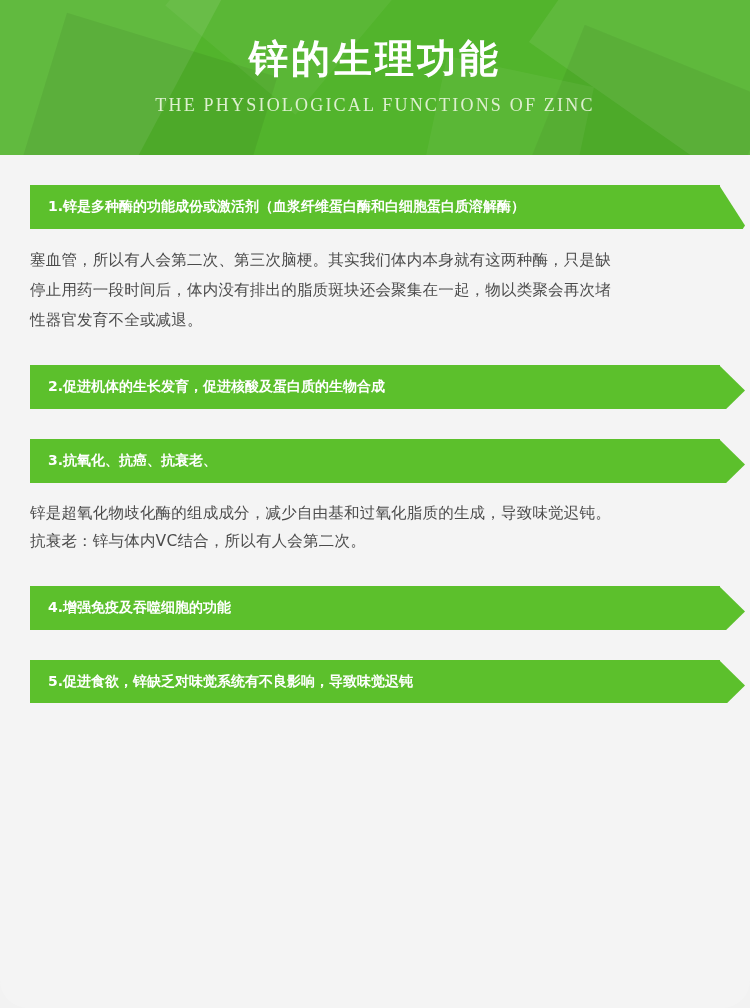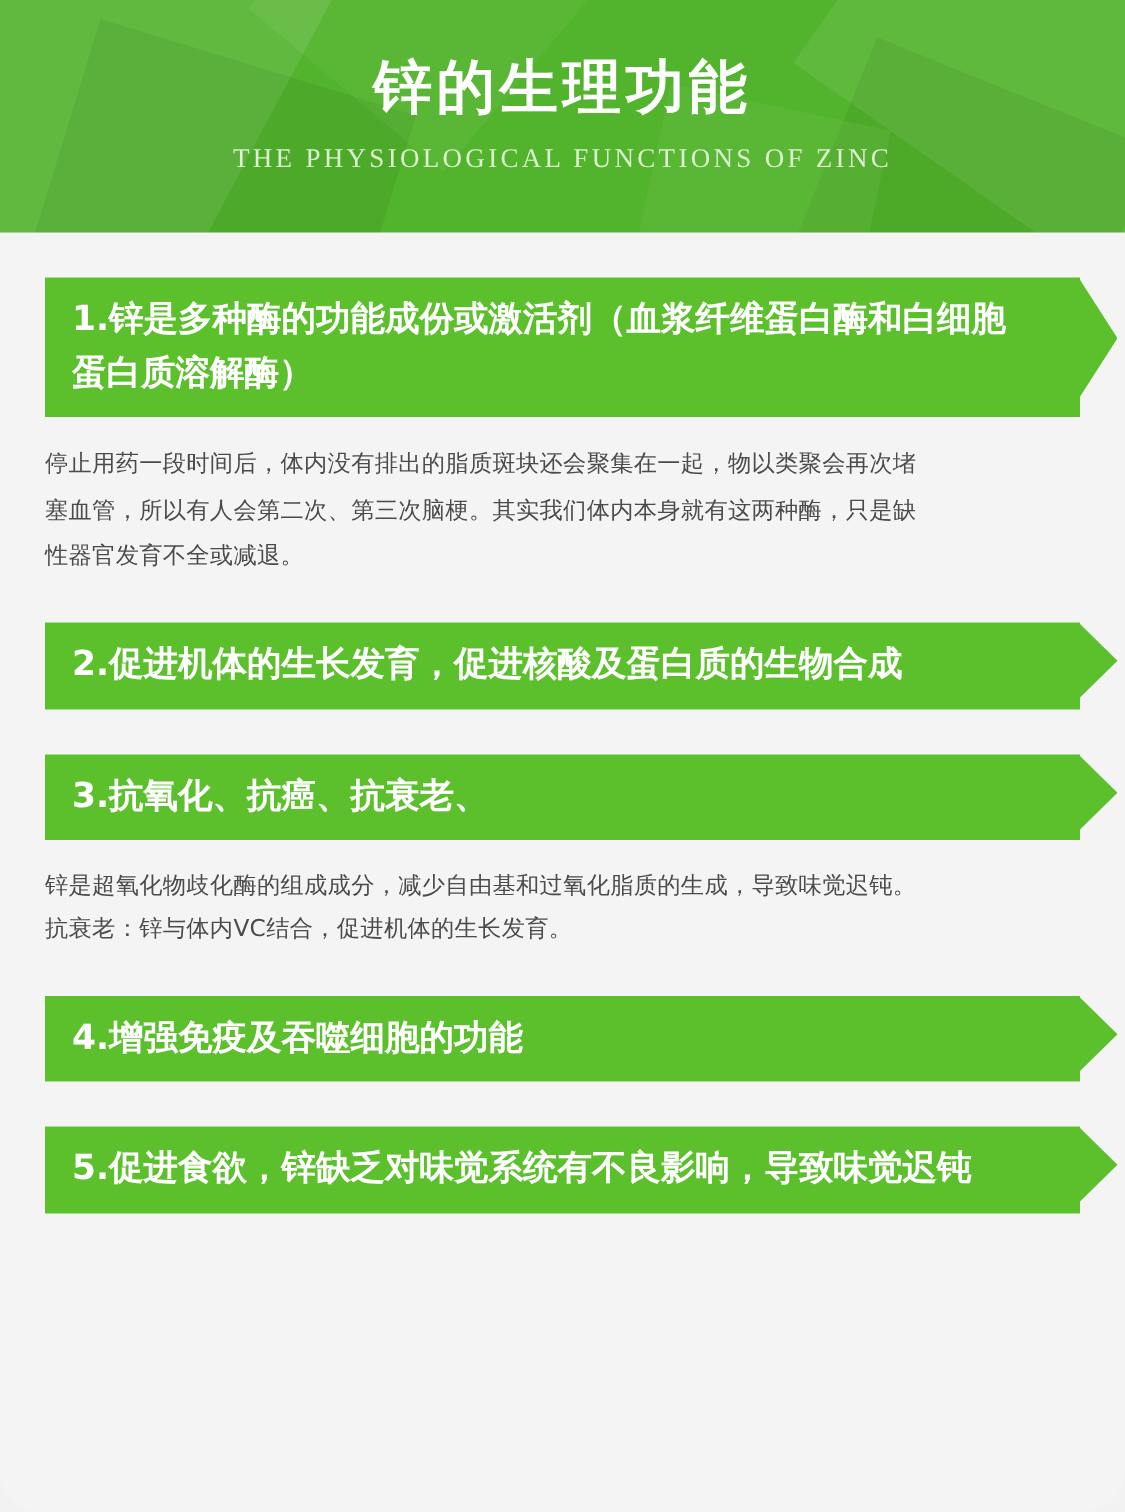--- a/index.html
+++ b/index.html
@@ -96,21 +96,21 @@
   .content {
     padding: 0 30px;
     box-sizing: border-box;
   }
 
   .arrow-bar {
     position: relative;
     margin-top: 30px;
     background: #5cc02c;
     color: #ffffff;
-    font-size: 23px;
+    font-size: 14px;
     font-weight: bold;
     line-height: 1.55;
     padding: 11px 40px 11px 18px;
     box-sizing: border-box;
     width: 690px;
     font-family: "DejaVu Sans", "Liberation Sans", sans-serif;
   }
   .arrow-bar::after {
     content: "";
     position: absolute;
@@ -161,39 +161,39 @@
   </div>
 
   <div class="content">
 
     <div class="arrow-bar">1.锌是多种酶的功能成份或激活剂（血浆纤维蛋白酶和白细胞蛋白质溶解酶）<span class="tip">
           <svg width="26" height="81" viewBox="0 0 26 81">
             <polygon points="0,0 26,40.5 0,81" fill="#5cc02c"></polygon>
           </svg>
         </span></div>
     <div class="para">
+      <span class="line">塞血管，所以有人会第二次、第三次脑梗。其实我们体内本身就有这两种酶，只是缺</span>
       <span class="line">停止用药一段时间后，体内没有排出的脂质斑块还会聚集在一起，物以类聚会再次堵</span>
-      <span class="line">塞血管，所以有人会第二次、第三次脑梗。其实我们体内本身就有这两种酶，只是缺</span>
       <span class="line">性器官发育不全或减退。</span>
     </div>
 
     <div class="arrow-bar">2.促进机体的生长发育，促进核酸及蛋白质的生物合成<span class="tip">
           <svg width="26" height="51" viewBox="0 0 26 51">
             <polygon points="0,0 26,25.5 0,51" fill="#5cc02c"></polygon>
           </svg>
         </span></div>
 
     <div class="arrow-bar">3.抗氧化、抗癌、抗衰老、<span class="tip">
           <svg width="26" height="51" viewBox="0 0 26 51">
             <polygon points="0,0 26,25.5 0,51" fill="#5cc02c"></polygon>
           </svg>
         </span></div>
     <div class="para tight">
       <span class="line">锌是超氧化物歧化酶的组成成分，减少自由基和过氧化脂质的生成，导致味觉迟钝。</span>
-      <span class="line">抗衰老：锌与体内VC结合，促进机体的生长发育。</span>
+      <span class="line">抗衰老：锌与体内VC结合，所以有人会第二次。</span>
     </div>
 
     <div class="arrow-bar">4.增强免疫及吞噬细胞的功能<span class="tip">
           <svg width="26" height="51" viewBox="0 0 26 51">
             <polygon points="0,0 26,25.5 0,51" fill="#5cc02c"></polygon>
           </svg>
         </span></div>
 
     <div class="arrow-bar">5.促进食欲，锌缺乏对味觉系统有不良影响，导致味觉迟钝<span class="tip">
           <svg width="26" height="51" viewBox="0 0 26 51">

